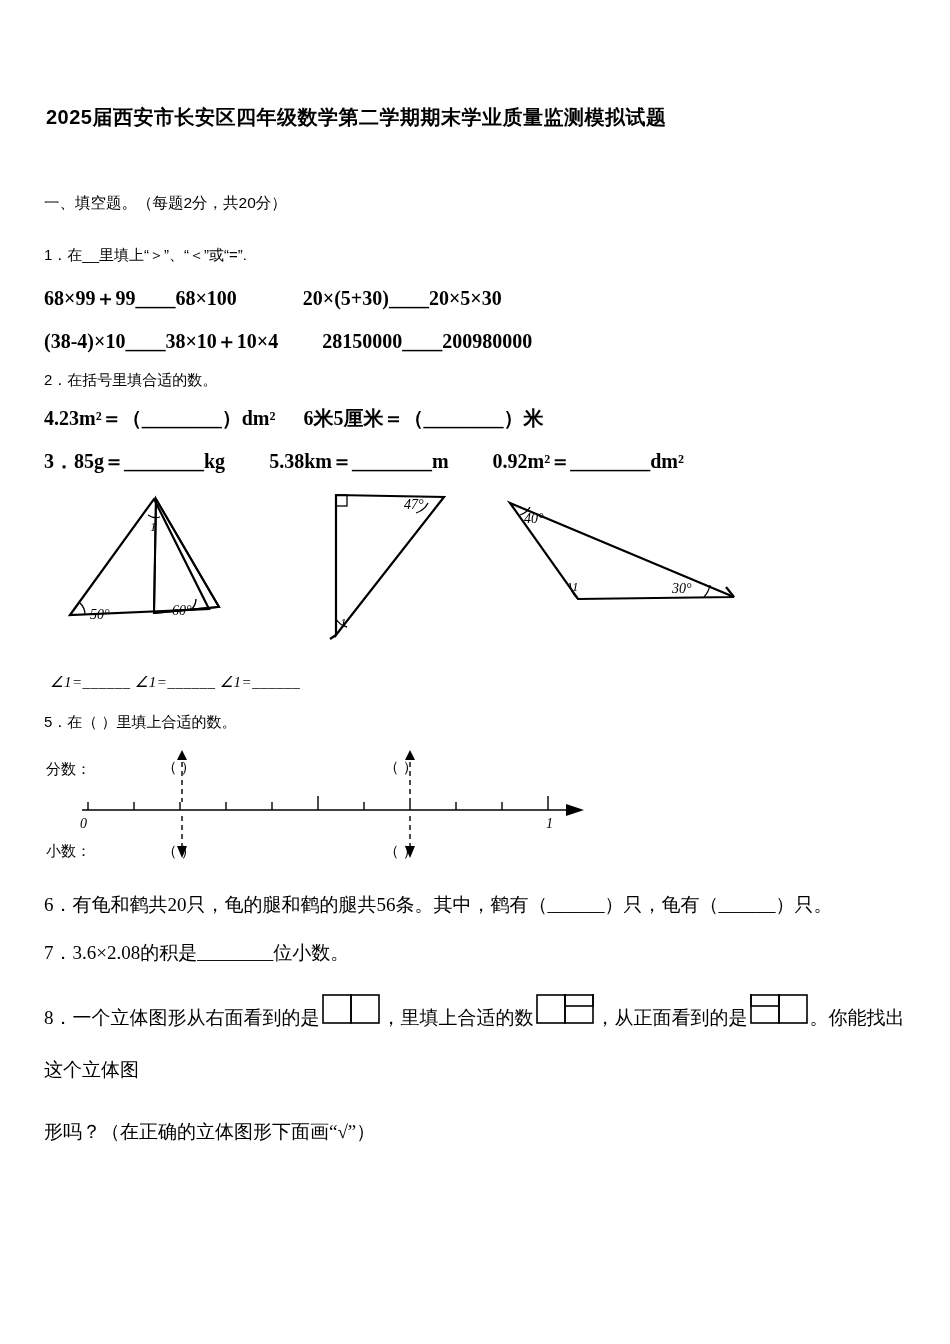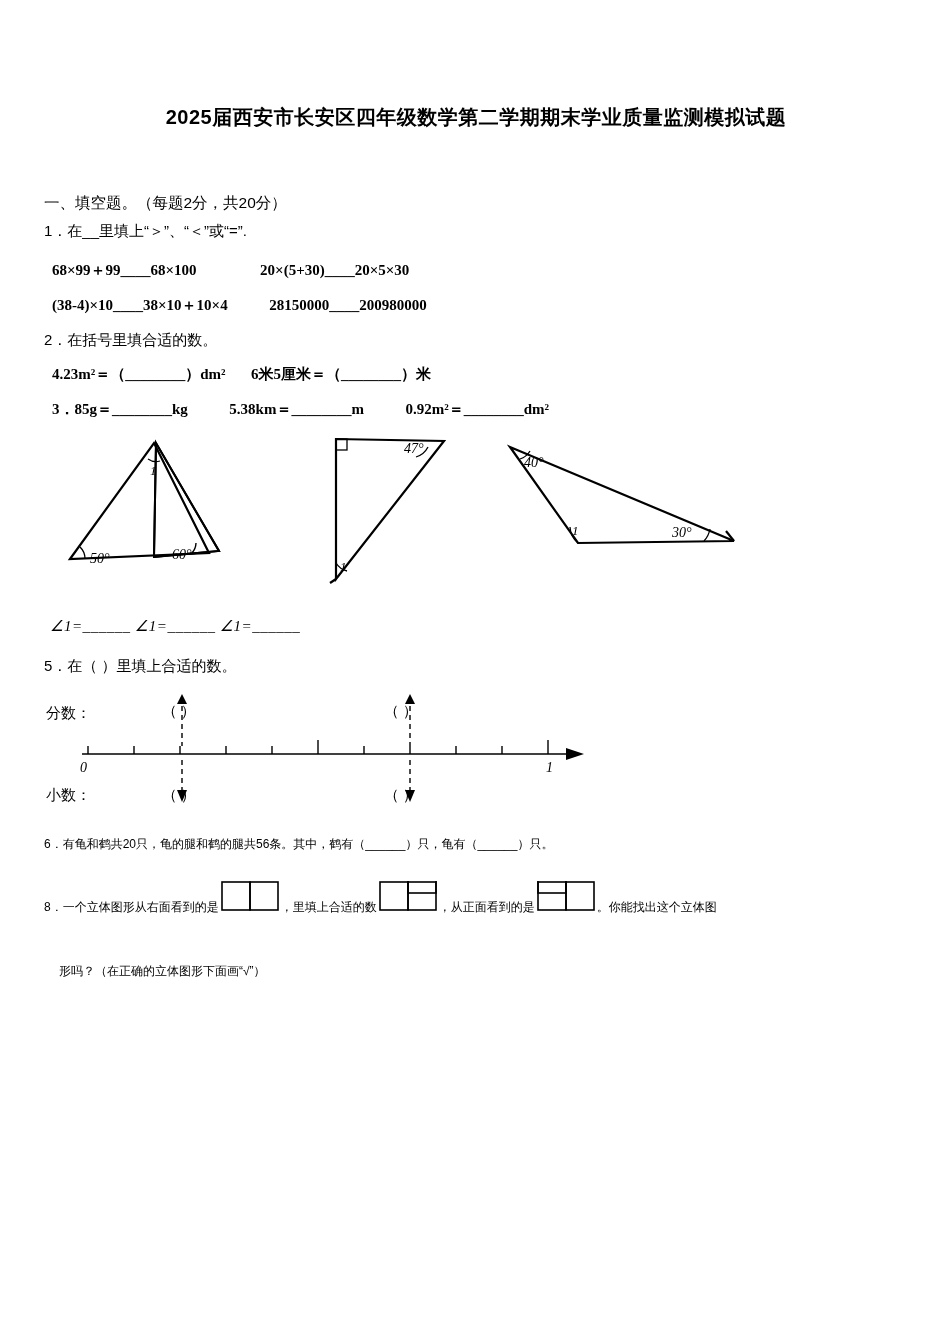--- a/index.html
+++ b/index.html
@@ -21,40 +21,39 @@
     height: 1344px;
     box-sizing: border-box;
     padding: 0 44px;
   }
   .doc-title {
     margin-top: 104px;
     font-family: "Liberation Sans", sans-serif;
     font-size: 20px;
     font-weight: bold;
     letter-spacing: 0.5px;
-    text-align: center;
+    text-align: left;
     padding-left: 2px;
   }
   .section-head {
     margin-top: 62px;
     font-size: 15.5px;
     font-family: "Liberation Sans", sans-serif;
   }
   .q {
-    margin-top: 6px;
+    margin-top: 30px;
     font-size: 15px;
     font-family: "Liberation Sans", sans-serif;
     line-height: 1.5;
   }
   .sub {
     margin-top: 12px;
-    font-size: 15px;
+    font-size: 20px;
     font-weight: bold;
     font-family: "Liberation Serif", serif;
-    margin-left: 8px;
   }
   .gap-l { display: inline-block; width: 56px; }
   .gap-m { display: inline-block; width: 34px; }
   .gap-s { display: inline-block; width: 18px; }
 
   .figs {
     position: relative;
     height: 180px;
     margin-top: 12px;
   }
@@ -68,22 +67,22 @@
     letter-spacing: 0.5px;
     font-style: italic;
   }
   .numline-wrap {
     position: relative;
     height: 130px;
     margin-top: 10px;
   }
   .q-solid {
     margin-top: 18px;
-    font-size: 12px;
-    font-family: Liberation Sans, sans-serif;
+    font-size: 19px;
+    font-family: Liberation Serif, serif;
   }
   .shape-inline {
     display: inline-block;
     vertical-align: -14px;
     margin: 0 2px;
   }
 </style>
 </head>
 <body>
 
@@ -198,31 +197,32 @@
 
       <line x1="366" y1="18" x2="366" y2="58" stroke="#000" stroke-width="1.4" stroke-dasharray="5,4"></line>
       <polygon points="361,16 371,16 366,6" fill="#000"></polygon>
       <line x1="366" y1="72" x2="366" y2="104" stroke="#000" stroke-width="1.4" stroke-dasharray="5,4"></line>
       <polygon points="361,102 371,102 366,114" fill="#000"></polygon>
     </svg>
   </div>
 
   <div class="q-solid">6．有龟和鹤共20只，龟的腿和鹤的腿共56条。其中，鹤有（______）只，龟有（______）只。</div>
 
+  <div class="q-solid" style="margin-top:22px;">7．3.6×2.08的积是________位小数。</div>
 
   <div class="q-solid" style="margin-top:28px; line-height:2.0;">
     <span>8．一个立体图形从右面看到的是</span><span class="shape-inline"><svg width="58" height="44" viewBox="0 0 58 44">
           <rect x="1" y="1" width="28" height="28" fill="none" stroke="#000" stroke-width="1.6"></rect>
           <rect x="29" y="1" width="28" height="28" fill="none" stroke="#000" stroke-width="1.6"></rect>
         </svg></span><span>，里填上合适的数</span><span class="shape-inline"><svg width="58" height="44" viewBox="0 0 58 44">
           <rect x="29" y="-16" width="28" height="28" fill="none" stroke="#000" stroke-width="1.6"></rect>
           <rect x="1" y="1" width="28" height="28" fill="none" stroke="#000" stroke-width="1.6"></rect>
           <rect x="29" y="1" width="28" height="28" fill="none" stroke="#000" stroke-width="1.6"></rect>
         </svg></span><span>，从正面看到的是</span><span class="shape-inline"><svg width="58" height="44" viewBox="0 0 58 44">
           <rect x="1" y="-16" width="28" height="28" fill="none" stroke="#000" stroke-width="1.6"></rect>
           <rect x="1" y="1" width="28" height="28" fill="none" stroke="#000" stroke-width="1.6"></rect>
           <rect x="29" y="1" width="28" height="28" fill="none" stroke="#000" stroke-width="1.6"></rect>
         </svg></span><span>。你能找出这个立体图</span>
   </div>
 
-  <div class="q-solid" style="margin-top:30px;margin-left:15px;">形吗？（在正确的立体图形下面画“√”）</div>
+  <div class="q-solid" style="margin-top:30px;">形吗？（在正确的立体图形下面画“√”）</div>
 
 </div>
 
 </body></html>

